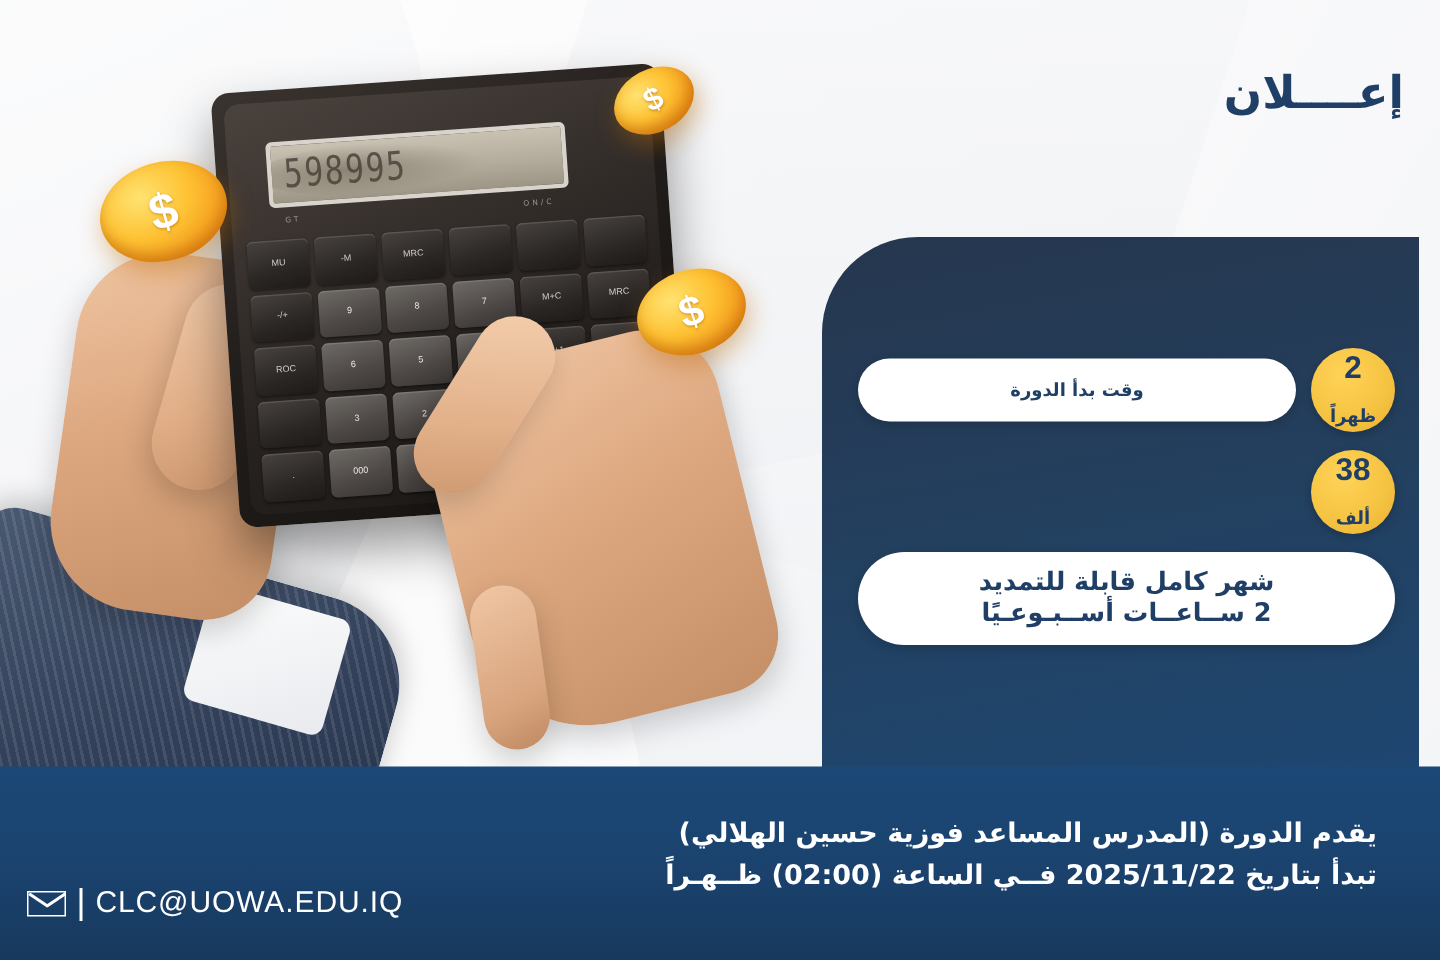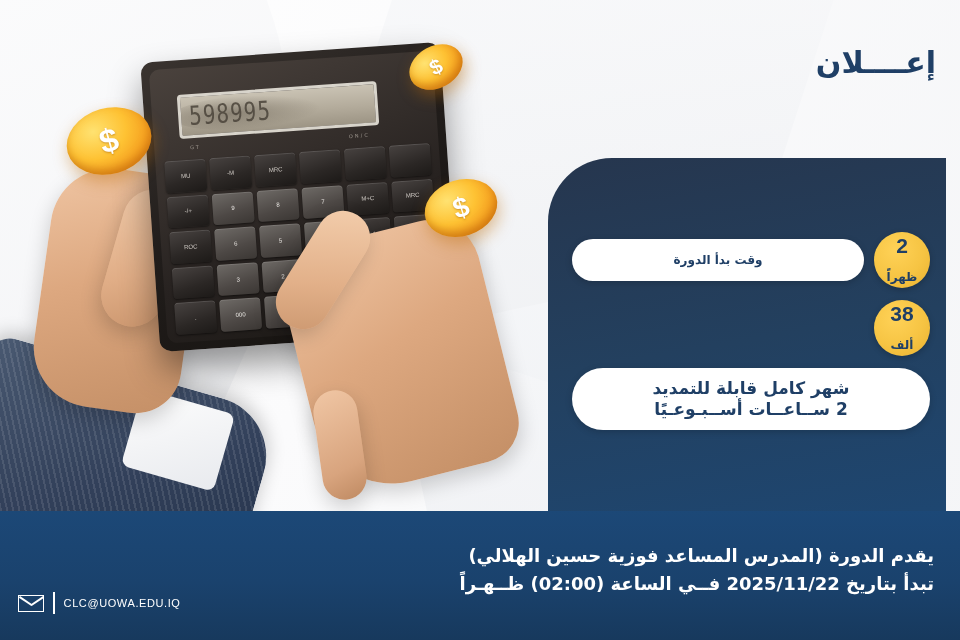--- a/index.html
+++ b/index.html
@@ -324,21 +324,21 @@
     font-weight: 700;
     line-height: 1.1;
     margin-top: 15px;
   }
   .row.no-badge .row-card { margin-right: 0; }
   .badge-spacer { width: 0; flex: 0 0 0; }
 
   
   .bottom-text {
     position: absolute;
-    right: 26px; bottom: 42px;
+    right: 42px; bottom: 42px;
     text-align: right;
     color: #ffffff;
     line-height: 1.55;
   }
   .bt-line { font-size: 18px; font-weight: 700; }
 
   
   .email {
     position: absolute;
     left: 18px; bottom: 26px;
@@ -361,21 +361,21 @@
     background: #ffffff;
   }
   .env::before { left: 0.5px; transform: rotate(34deg); transform-origin: left top; }
   .env::after  { right: 0.5px; transform: rotate(-34deg); transform-origin: right top; }
   .env-sep {
     width: 1.6px; height: 22px;
     background: #ffffff;
     margin: 0 9px;
   }
   .email-text {
-    font-size: 11px;
+    font-size: 20px;
     letter-spacing: .6px;
     font-family: "Liberation Sans", sans-serif;
   }
 </style>
 </head>
 <body>
 
 <div class="poster">
 
   <div class="bg-white"></div>

